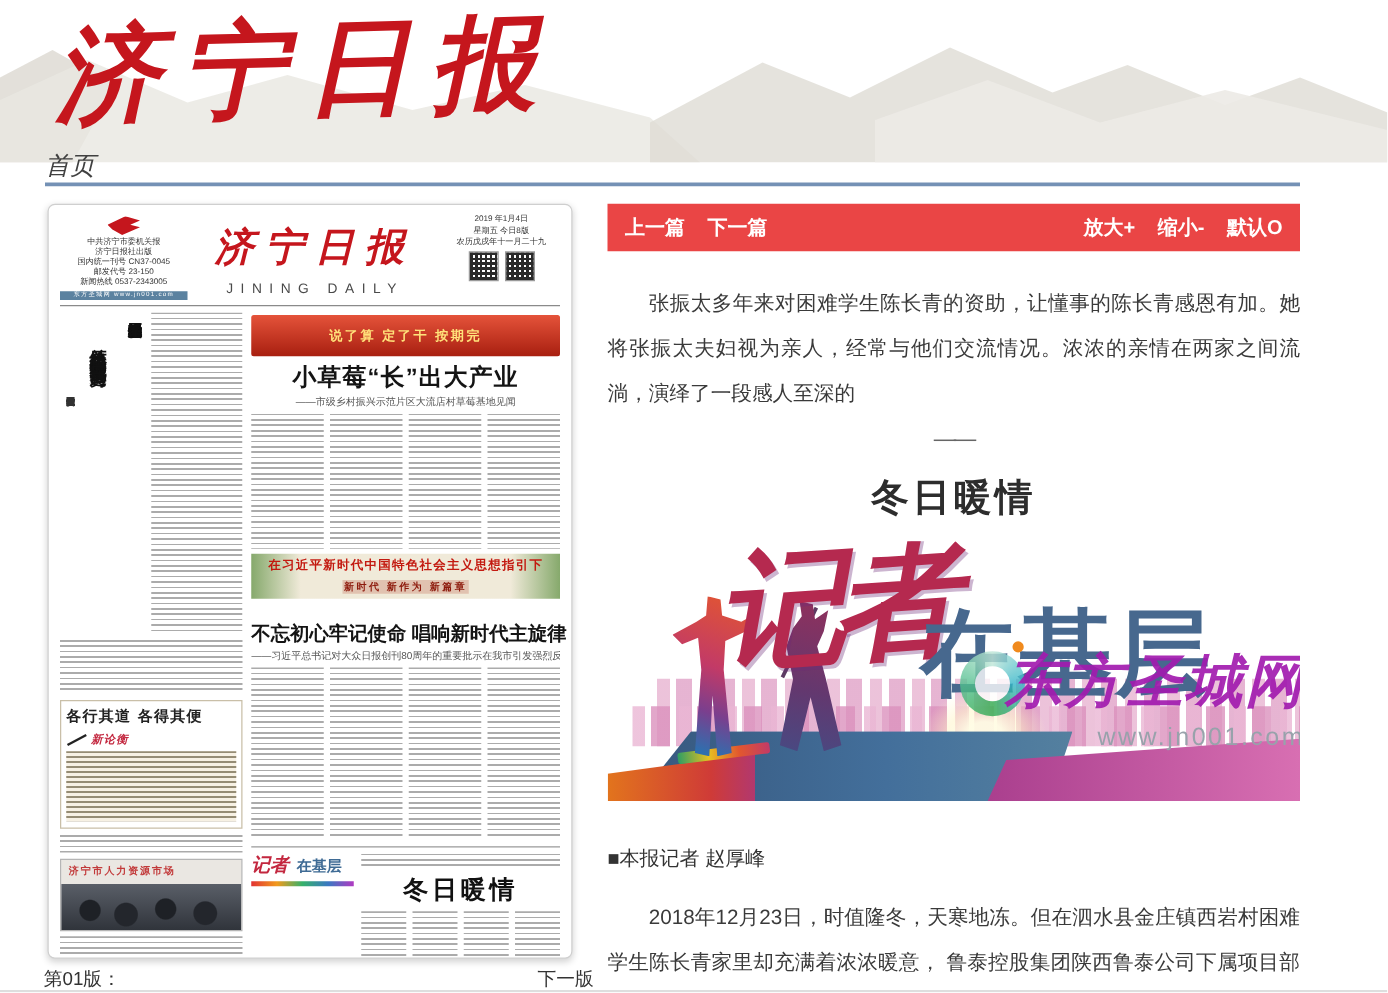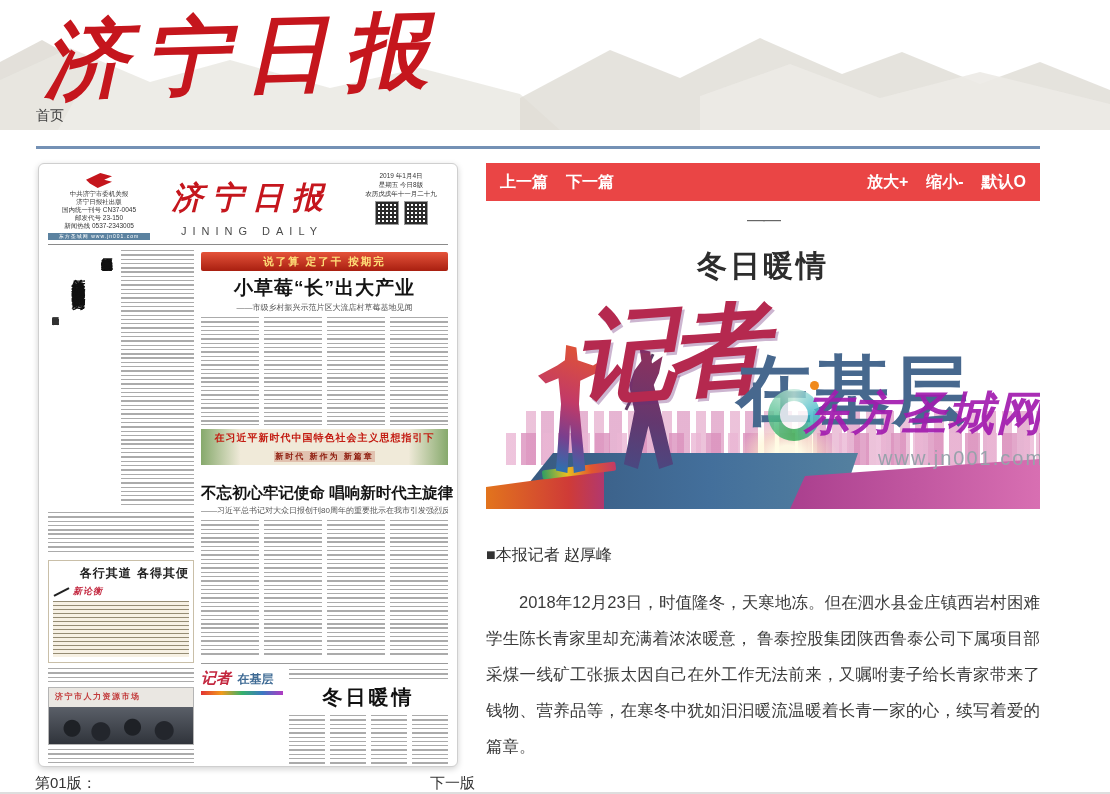--- a/index.html
+++ b/index.html
@@ -4,21 +4,21 @@
 <style>
   html,body{margin:0;padding:0;background:#fff;}
   body{width:1110px;height:794px;font-family:"Liberation Sans",sans-serif;overflow:hidden;}
   .page{position:relative;width:1110px;height:794px;background:#fff;overflow:hidden;}
 
   
   .hdr-svg{position:absolute;left:0;top:0;}
   .site-logo{position:absolute;left:44px;top:0px;font-size:84px;line-height:110px;color:#c5161d;
     font-weight:bold;font-style:italic;letter-spacing:16px;transform:rotate(-1.5deg);
     font-family:"DejaVu Serif",serif;white-space:nowrap;}
-  .home-link{position:absolute;left:36px;top:107px;font-size:14px;color:#404040;text-decoration:none;cursor:pointer;}
+  .home-link{position:absolute;left:36px;top:119px;font-size:20px;color:#404040;text-decoration:none;cursor:pointer;font-style:italic;}
   .blue-rule{position:absolute;left:36px;top:146px;width:1004px;height:3px;background:#7491b5;}
   .bottom-rule{position:absolute;left:0;bottom:0;width:1110px;height:2px;background:#dedede;}
 
   
   .paper-card{position:absolute;left:38px;top:163px;width:420px;height:604px;background:#fff;
     border:1px solid #cfcfcf;border-radius:6px;box-shadow:0 2px 6px rgba(0,0,0,.18);
     padding:7px 9px;box-sizing:border-box;overflow:hidden;cursor:pointer;}
   .mast{display:flex;align-items:flex-start;}
   .mast-left{width:102px;text-align:center;color:#333;}
   .bird{width:26px;height:15px;margin:2px auto 2px;background:#c5161d;
@@ -47,38 +47,38 @@
   .cols>div{flex:1;}
 
   .vrow{display:flex;height:258px;overflow:hidden;}
   .kicker{writing-mode:vertical-rl;font-size:7px;width:14px;color:#333;padding-top:62px;line-height:13px;}
   .vh1{writing-mode:vertical-rl;font-size:13.5px;font-weight:bold;width:31px;padding-top:18px;
     letter-spacing:1px;color:#111;line-height:29px;}
   .vh2{writing-mode:vertical-rl;font-size:11px;font-weight:bold;width:25px;color:#111;line-height:23px;}
   .vside{flex:1;margin-left:3px;}
 
   .opbox{margin-top:6px;border:1px solid #c9bfa8;padding:4px 4px 5px;}
-  .opbox-title{font-size:12px;font-weight:bold;text-align:right;color:#222;
+  .opbox-title{font-size:12px;font-weight:bold;text-align:left;color:#222;
     font-family:"DejaVu Serif",serif;letter-spacing:1px;}
   .oplabel{display:flex;align-items:center;gap:3px;margin:3px 0 3px;}
   .pen{width:17px;height:2px;background:#222;transform:rotate(-28deg);}
   .oplabel span{font-size:9px;font-weight:bold;font-style:italic;color:#c3273f;letter-spacing:1px;}
   .opbox .beige{height:56px;background-color:#f7f0e2;
     background-image:repeating-linear-gradient(180deg,#8a8066 0,#8a8066 1.2px,transparent 1.2px,transparent 4px);opacity:.9;}
 
   .photo{margin-top:5px;height:56px;border:1px solid #b5b5b5;position:relative;
     background:
       radial-gradient(circle at 16% 72%, #1e2126 0 8px, transparent 9px),
       radial-gradient(circle at 36% 78%, #23262c 0 9px, transparent 10px),
       radial-gradient(circle at 58% 70%, #1e2126 0 8px, transparent 9px),
       radial-gradient(circle at 80% 76%, #23262c 0 9px, transparent 10px),
       linear-gradient(180deg,#eae7e2 0 34%,#5a5f68 34%,#30343b 100%);}
   .photo .sign{position:absolute;top:3px;left:6px;font-size:8px;font-weight:bold;color:#c23a3a;letter-spacing:1.5px;white-space:nowrap;}
 
-  .banner1{height:19px;margin-top:2px;background:linear-gradient(180deg,#e5533a,#a81f10);color:#ffe27a;
+  .banner1{height:33px;margin-top:2px;background:linear-gradient(180deg,#e5533a,#a81f10);color:#ffe27a;
     font-size:10.5px;font-weight:bold;display:flex;align-items:center;justify-content:center;
     letter-spacing:2px;border-radius:2px;white-space:nowrap;}
   .h-big{font-size:19px;font-weight:bold;text-align:center;color:#141414;margin:4px 0 1px;letter-spacing:1px;white-space:nowrap;}
   .h-big2{font-size:15.5px;font-weight:bold;text-align:center;color:#141414;margin:18px 0 1px;white-space:nowrap;}
   .h-sub{font-size:8px;color:#555;text-align:center;margin-bottom:4px;white-space:nowrap;overflow:hidden;}
   .banner2{margin-top:4px;text-align:center;padding:2px 0 2px;
     background:linear-gradient(90deg,#86a96c,#f0ead9 16%,#f0ead9 84%,#86a96c);}
   .banner2 .l1{font-size:10px;font-weight:bold;color:#c31a10;letter-spacing:1px;white-space:nowrap;}
   .banner2 .l2{display:inline-block;font-size:8px;font-weight:bold;color:#8d1a0c;
     background:rgba(214,160,142,.55);padding:0 1px;margin-top:1px;letter-spacing:2px;white-space:nowrap;}
@@ -261,20 +261,21 @@
         <a>上一篇</a>
         <a>下一篇</a>
       </div>
       <div class="grp">
         <a>放大+</a>
         <a>缩小-</a>
         <a>默认O</a>
       </div>
     </div>
 
+    <p class="intro">张振太多年来对困难学生陈长青的资助，让懂事的陈长青感恩有加。她将张振太夫妇视为亲人，经常与他们交流情况。浓浓的亲情在两家之间流淌，演绎了一段感人至深的</p>
     <div class="dash">——</div>
     <div class="a-title">冬日暖情</div>
 
     <div class="hero">
       <div class="sk1"></div>
       <div class="sk2"></div>
       <div class="sun"></div>
       <div class="platform"></div>
       <div class="wedge"></div>
       <div class="groundL"></div>

